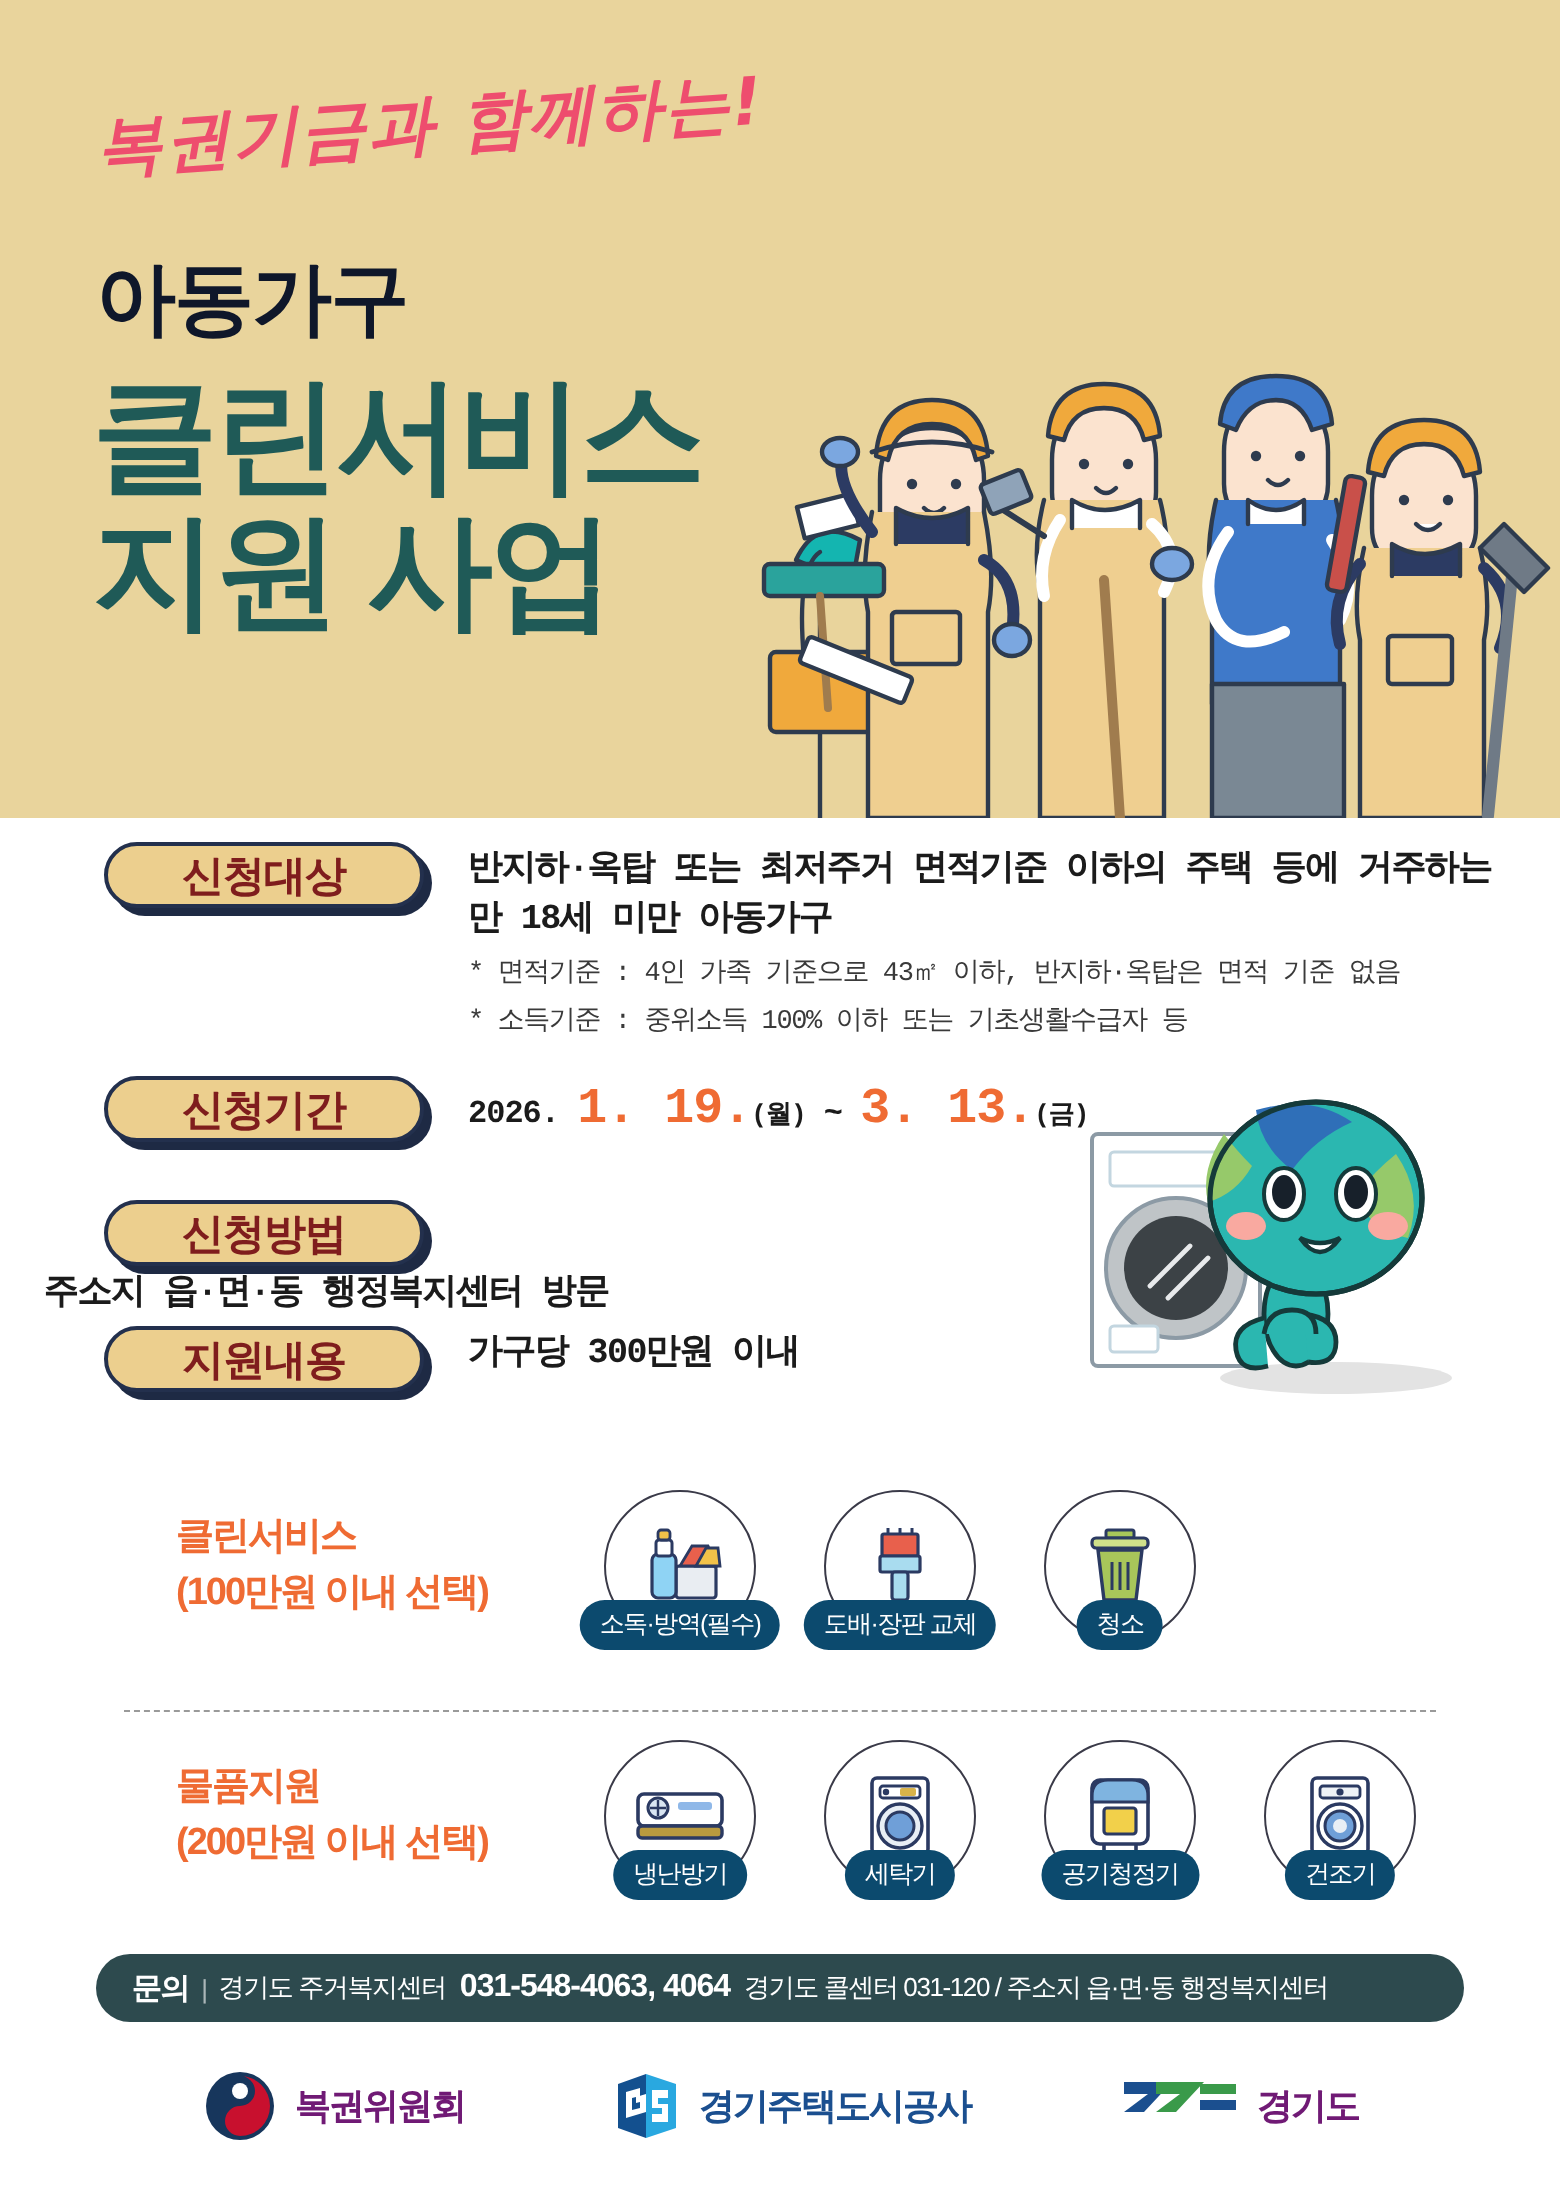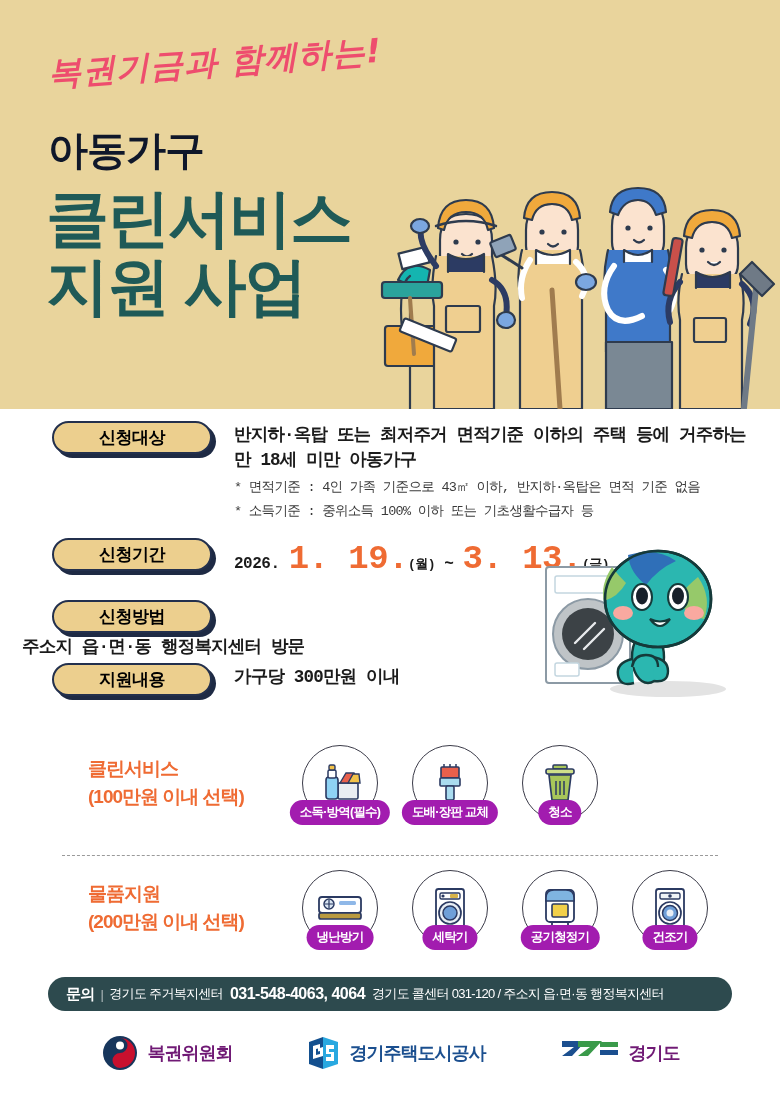--- a/index.html
+++ b/index.html
@@ -35,33 +35,33 @@
   .hero-art { position: absolute; right: 0; top: 130px; width: 400px; height: 279px; }
 
   
   .info { position: absolute; left: 0; top: 409px; width: 780px; }
   .row { display: flex; align-items: flex-start; margin-bottom: 4px; }
   .pill {
     flex: 0 0 auto; width: 160px; height: 33px; margin-left: 52px;
     background: #eccf8e; border: 2.5px solid #23304d; border-radius: 17px;
     box-shadow: 4px 4px 0 #1e2a44;
     display: flex; align-items: center; justify-content: center;
-    font-size: 17px; font-weight: bold; color: #000000; letter-spacing: -0.5px;
+    font-size: 21px; font-weight: bold; color: #7f1d1d; letter-spacing: -0.5px;
   }
   .rowbody { margin-left: 22px; padding-top: 2px; font-family: Liberation Mono, monospace; }
   .rowbody .lead {
     font-size: 17.5px; color: #1b1b1b; font-weight: bold;
     line-height: 1.45; letter-spacing: -0.8px; white-space: pre-line;
   }
   .note {
     font-size: 13.5px; color: #3a3a3a; line-height: 1.6;
     letter-spacing: -0.7px; margin-top: 3px;
   }
   .dates { font-size: 16px; color: #1b1b1b; font-weight: bold; letter-spacing: -0.5px; }
-  .dates .big { font-size: 34px; color: #ef6b33; font-weight: bold; }
+  .dates .big { font-size: 25px; color: #ef6b33; font-weight: bold; }
   .dates .sm { font-size: 13px; color: #1b1b1b; font-weight: bold; }
 
   .r1 { position: absolute; left: 0; top: 12px; width: 780px; }
   .r2 { position: absolute; left: 0; top: 129px; width: 780px; }
   .r3 { position: absolute; left: 0; top: 191px; width: 780px; flex-direction: column; }
   .r4 { position: absolute; left: 0; top: 254px; width: 780px; }
 
   
   .mascot-wrap { position: absolute; right: 22px; top: 130px; width: 230px; height: 160px; }
 
@@ -76,22 +76,22 @@
   }
   .icons { position: absolute; left: 292px; top: 0; display: flex; gap: 14px; }
   .icon-cell { width: 96px; position: relative; }
   .circle {
     width: 76px; height: 76px; margin: 0 auto;
     border: 1.5px solid #3a3a48; border-radius: 50%;
     background: #fff; display: flex; align-items: center; justify-content: center;
   }
   .cap {
     position: absolute; left: 50%; transform: translateX(-50%);
-    bottom: -4px; background: #a21caf; color: #fff; border-radius: 13px;
-    padding: 4px 10px; font-size: 12.5px; font-weight: bold;
+    bottom: -4px; background: #0c4a6e; color: #fff; border-radius: 13px;
+    padding: 4px 10px; font-size: 12.5px; font-weight: normal;
     white-space: nowrap; letter-spacing: -0.8px;
   }
   .divider {
     position: absolute; left: 62px; top: 855px; width: 656px;
     border-top: 1.5px dashed #9a9a9a;
   }
 
   
   .contact {
     position: absolute; left: 48px; top: 977px; width: 684px; height: 34px;

